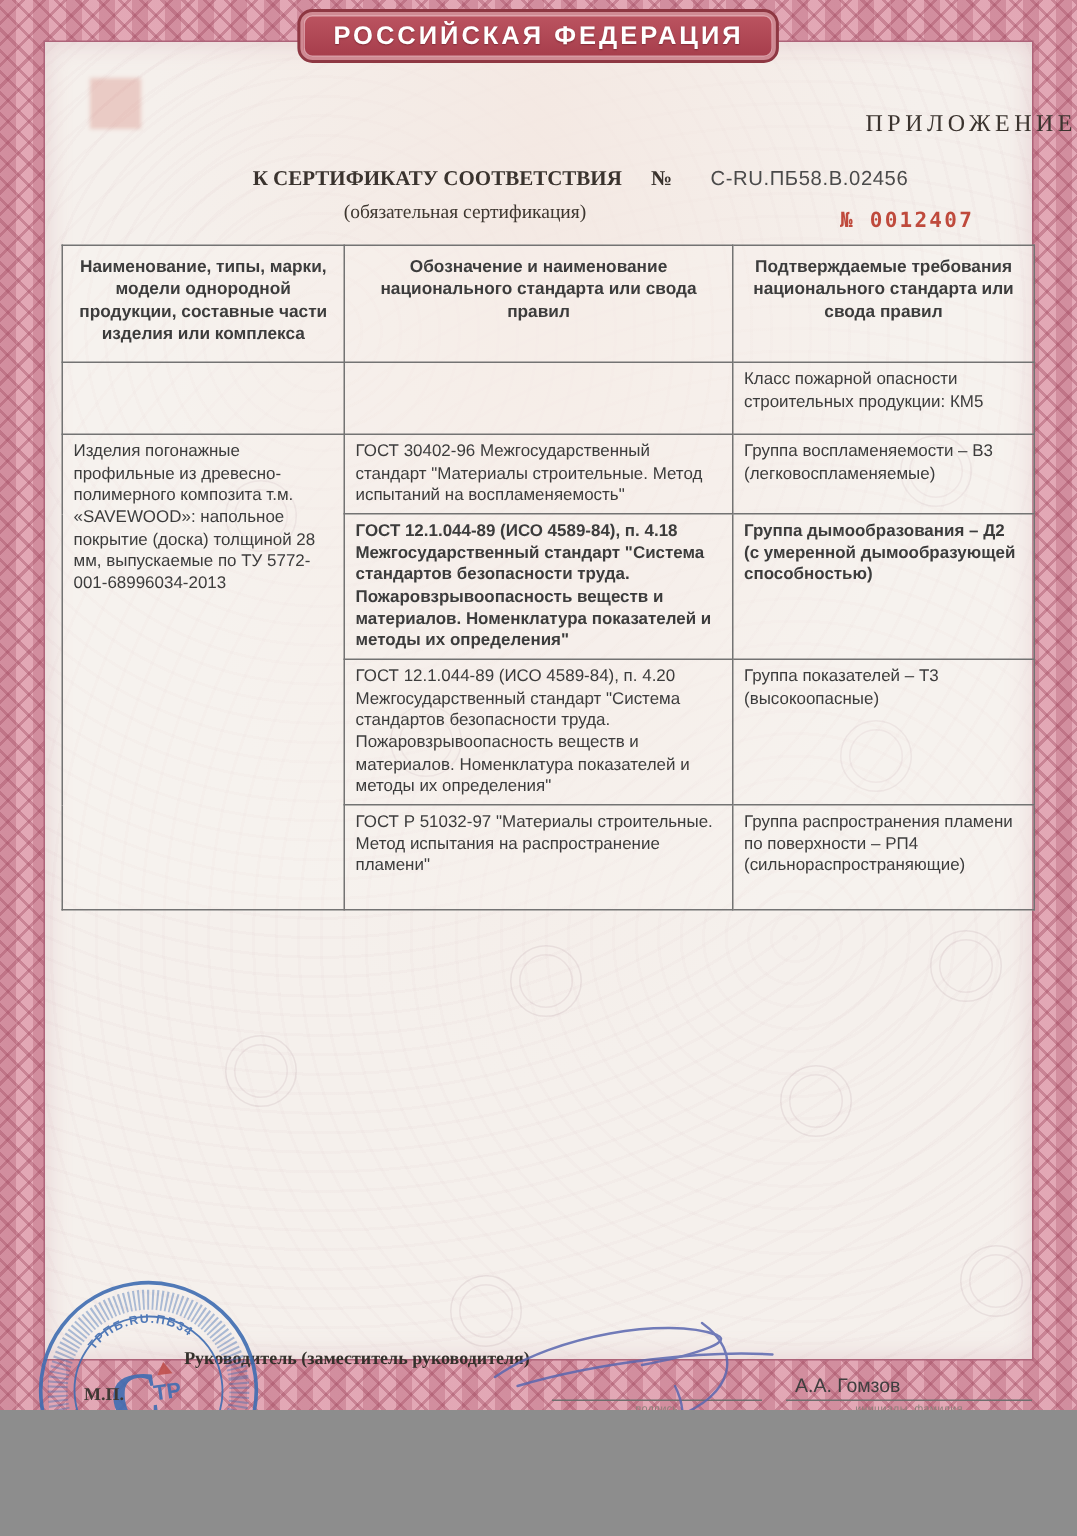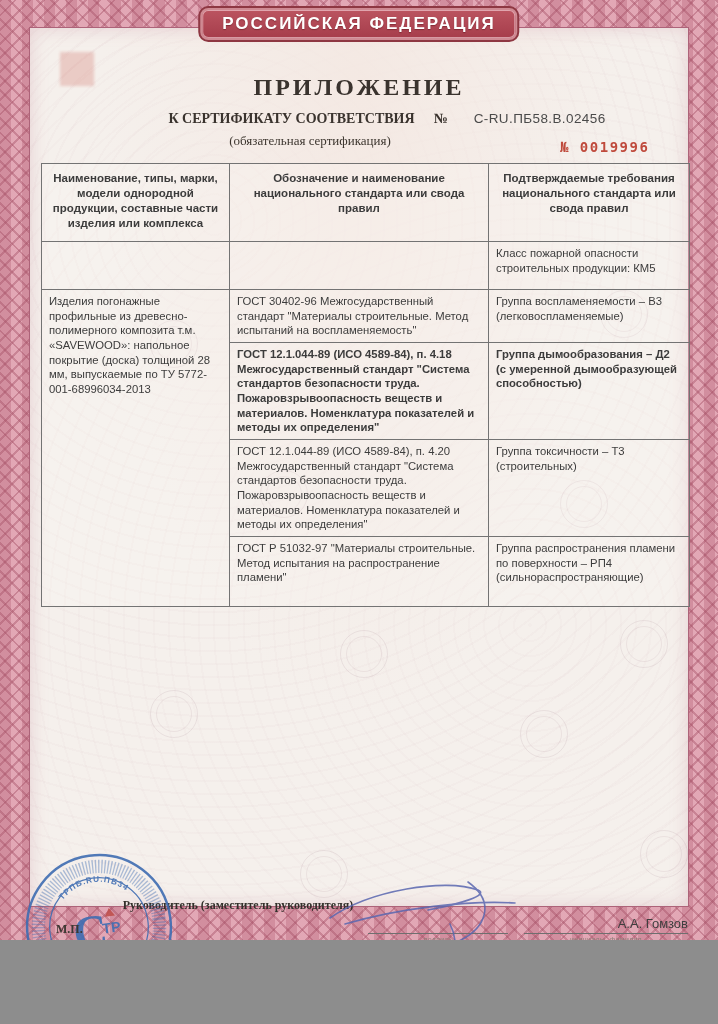--- a/index.html
+++ b/index.html
@@ -38,22 +38,22 @@
   }
   .rf-badge-inner{
     background:linear-gradient(180deg,#bb5460 0%, #a63d4b 100%);
     border-radius:6px; padding:4px 20px;
     box-shadow: inset 0 0 0 1px rgba(255,232,236,.55);
     color:#ffffff; font-weight:bold; font-size:17px; letter-spacing:2px;
     text-shadow:0 1px 1px rgba(80,10,20,.45); white-space:nowrap;
   }
 
   
-  .doc-title{position:absolute; top:74px; left:0; width:100%; z-index:2; text-align:center;
-    font-family:"Liberation Serif",serif; font-size:24px; font-weight:bold; letter-spacing:3px; color:#3a332e;}
+  .doc-title{position:absolute; top:74px; left:0; width:100%; z-index:2; text-align:right;
+    font-family:"Liberation Serif",serif; font-size:16px; font-weight:normal; letter-spacing:3px; color:#3a332e;}
   .cert-line{position:absolute; top:111px; left:28px; width:100%; z-index:2; text-align:center;
     font-family:"Liberation Serif",serif; font-size:14px; font-weight:bold; color:#3a332e; white-space:nowrap;}
   .cert-line .nsign{margin-left:16px;}
   .cert-line .cnum{margin-left:22px; font-family:"Liberation Sans",sans-serif; font-weight:normal; font-size:13.5px; color:#4a4a4a; letter-spacing:.4px;}
   .cert-type{position:absolute; top:133px; left:0; width:620px; z-index:2; text-align:center;
     font-family:"Liberation Serif",serif; font-size:13px; color:#3d362f;}
   .form-number{position:absolute; top:139px; left:560px; z-index:2;
     font-family:"DejaVu Sans Mono",monospace; font-size:14px; font-weight:bold; letter-spacing:1.5px; color:#bf4a3c;}
 
   
@@ -65,21 +65,21 @@
 
   
   .head-label{position:absolute; top:896px; left:114px; width:248px; z-index:3; text-align:center;
     font-family:Liberation Serif, serif; font-size:12px; font-weight:bold; color:#33302b; line-height:1.55; white-space:nowrap;}
   .expert-label{position:absolute; top:957px; left:156px; z-index:3;
     font-family:"Liberation Serif",serif; font-size:12px; font-weight:bold; color:#33302b; white-space:nowrap;}
   .mp-label{position:absolute; top:922px; left:56px; z-index:4;
     font-family:"Liberation Serif",serif; font-size:12px; font-weight:bold; color:#3d3833;}
   .sig-line{position:absolute; height:0; border-bottom:1px solid #6f6f6f; z-index:3;}
   .sig-caption{position:absolute; z-index:3; font-size:7px; color:#8a7f78; text-align:center; letter-spacing:.3px;}
-  .sig-name{position:absolute; z-index:3; font-size:13px; color:#3f3f3f; text-align:right; white-space:nowrap;}
+  .sig-name{position:absolute; z-index:3; font-size:13px; color:#3f3f3f; text-align:left; white-space:nowrap;}
   .sig-svg{position:absolute; left:300px; top:872px; width:250px; height:140px; z-index:4;}
 
   
   .stamp{position:absolute; left:22px; top:850px; width:154px; height:154px; z-index:3; transform:rotate(-8deg); opacity:.9;}
 
   .footer-line{position:absolute; top:986px; left:0; width:100%; z-index:2; text-align:center;
     font-size:8px; color:#66605a; letter-spacing:.2px; white-space:nowrap;}
 </style>
 </head>
 <body>
@@ -105,21 +105,21 @@
     <div class="rf-badge-inner">РОССИЙСКАЯ ФЕДЕРАЦИЯ</div>
   </div>
 
   <div class="doc-title">ПРИЛОЖЕНИЕ</div>
   <div class="cert-line">
     <span>К СЕРТИФИКАТУ СООТВЕТСТВИЯ</span>
     <span class="nsign">№</span>
     <span class="cnum">C-RU.ПБ58.В.02456</span>
   </div>
   <div class="cert-type">(обязательная сертификация)</div>
-  <div class="form-number">№ 0019996</div>
+  <div class="form-number">№ 0012407</div>
 
   <table class="cert-table">
     <colgroup>
         <col style="width:188px">
         <col style="width:259px">
         <col style="width:201px">
       </colgroup>
     <thead>
       <tr class="rh">
         <th>Наименование, типы, марки, модели однородной продукции, составные части изделия или комплекса</th>
@@ -137,21 +137,21 @@
         <td rowspan="4">Изделия погонажные профильные из древесно-полимерного композита т.м. «SAVEWOOD»: напольное покрытие (доска) толщиной 28 мм, выпускаемые по ТУ 5772-001-68996034-2013</td>
         <td>ГОСТ 30402-96 Межгосударственный стандарт "Материалы строительные. Метод испытаний на воспламеняемость"</td>
         <td>Группа воспламеняемости – В3 (легковоспламеняемые)</td>
       </tr>
       <tr class="r3">
         <td>ГОСТ 12.1.044-89 (ИСО 4589-84), п. 4.18 Межгосударственный стандарт "Система стандартов безопасности труда. Пожаровзрывоопасность веществ и материалов. Номенклатура показателей и методы их определения"</td>
         <td>Группа дымообразования – Д2 (с умеренной дымообразующей способностью)</td>
       </tr>
       <tr class="r4">
         <td>ГОСТ 12.1.044-89 (ИСО 4589-84), п. 4.20 Межгосударственный стандарт "Система стандартов безопасности труда. Пожаровзрывоопасность веществ и материалов. Номенклатура показателей и методы их определения"</td>
-        <td>Группа токсичности – Т3 (строительных)</td>
+        <td>Группа показателей – Т3 (высокоопасные)</td>
       </tr>
       <tr class="r5">
         <td>ГОСТ Р 51032-97 "Материалы строительные. Метод испытания на распространение пламени"</td>
         <td>Группа распространения пламени по поверхности – РП4 (сильнораспространяющие)</td>
       </tr>
     </tbody>
   </table>
 
   <div class="head-label">
     <div>Руководитель (заместитель руководителя)</div>

